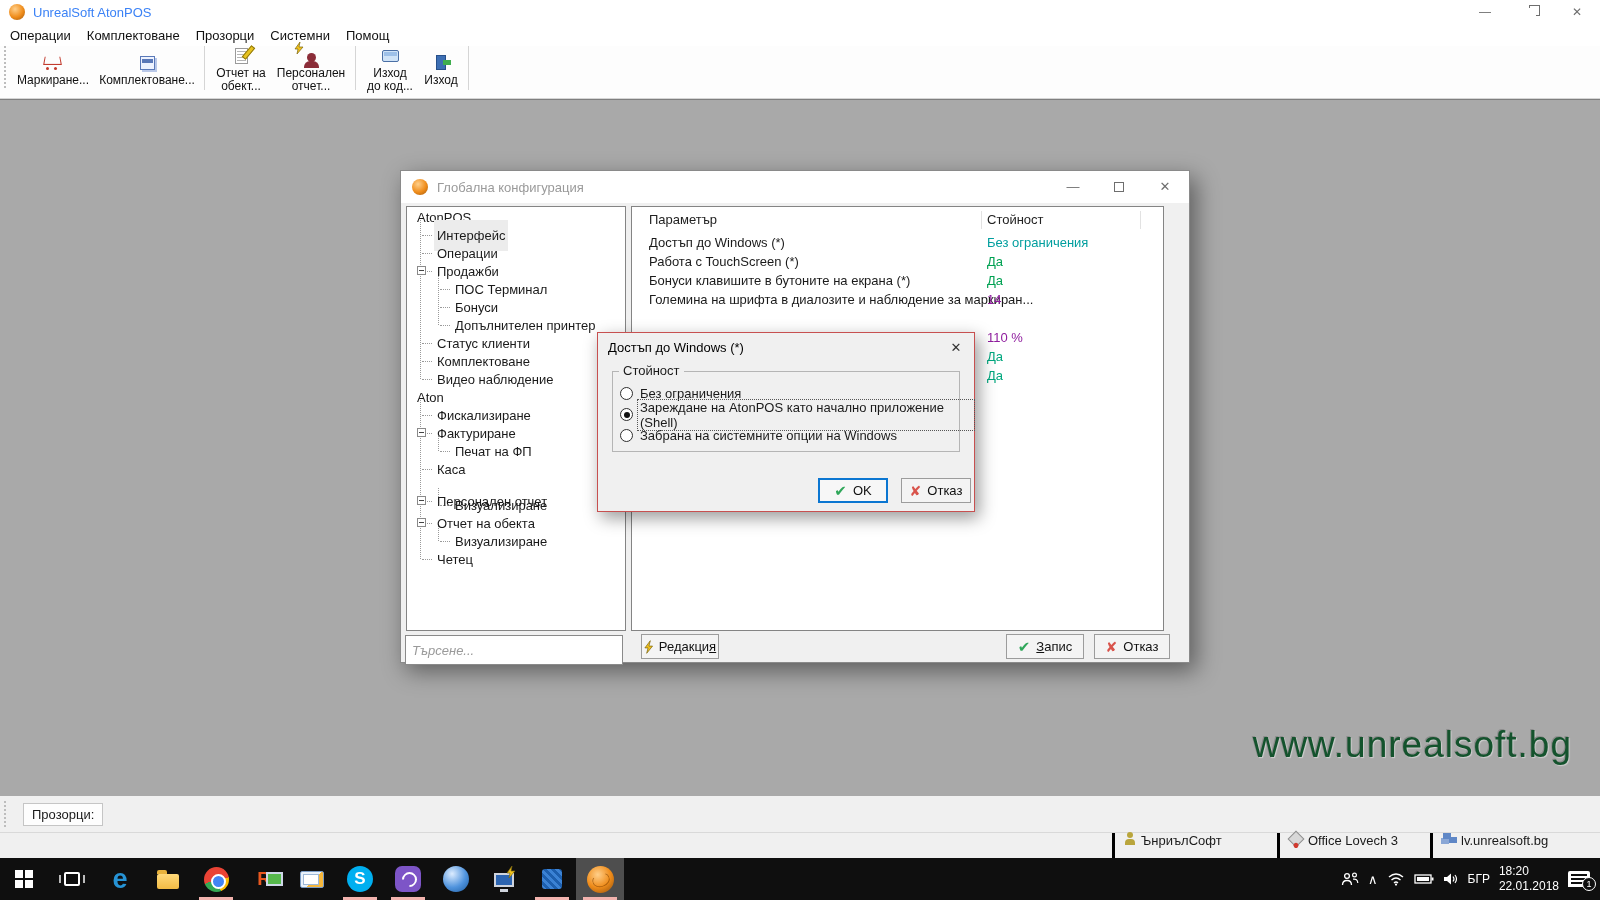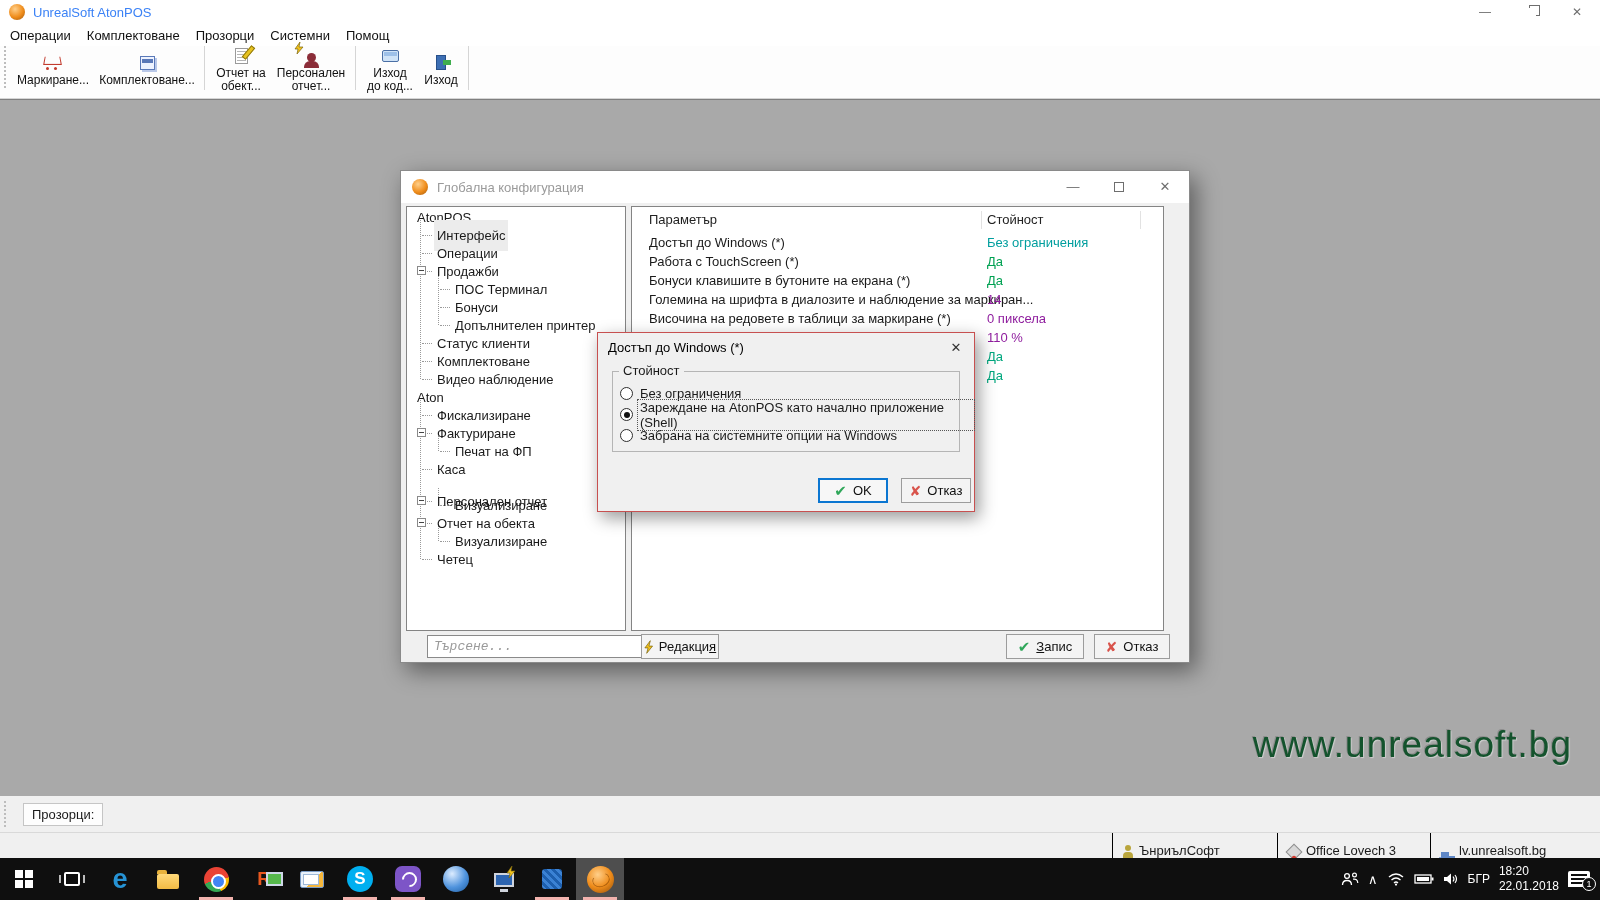--- a/index.html
+++ b/index.html
@@ -44,21 +44,21 @@
 
   
   .mdi{position:absolute;left:0;top:99px;width:1600px;height:697px;background:#a9a9a9;border-top:1px solid #7f7f7f}
   .watermark{position:absolute;right:28px;bottom:30px;font-size:37px;letter-spacing:1px;color:#14532d;
     text-shadow:-1px -1px 0 #8d8d8d,1px 1px 1px #cfcfcf}
 
   
   .windows-bar{position:absolute;left:0;top:796px;width:1600px;height:36px;background:#f0f0f0;display:flex;align-items:center}
   .wb-label{margin-left:12px;background:#fdfdfd;border:1px solid #c5c5c5;padding:3px 8px}
   .app-statusbar{position:absolute;left:0;top:832px;width:1600px;height:26px;background:#f0f0f0;border-top:1px solid #d9d9d9;display:flex;justify-content:flex-end;align-items:stretch}
-  .sb-panel{display:flex;align-items:flex-end;border-left:1px solid #000000;padding:0 10px;gap:6px}
+  .sb-panel{display:flex;align-items:flex-start;border-left:3px solid #000000;padding:0 10px;gap:6px}
   .sb-user{width:10px;height:6px;border-radius:4px 4px 0 0;background:#b9a53c;position:relative;margin-top:6px}
   .sb-user::before{content:"";position:absolute;left:2px;top:-7px;width:6px;height:6px;border-radius:50%;background:#b9a53c}
   .sb-seal{width:12px;height:12px;background:#d8d8d8;border:1px solid #8f8f8f;transform:rotate(45deg);position:relative}
   .sb-seal::after{content:"";position:absolute;right:-2px;bottom:-2px;width:5px;height:5px;border-radius:50%;background:#d03a2f}
   .sb-net{width:8px;height:6px;background:#5f87c6;box-shadow:6px 4px 0 #5f87c6,-2px 5px 0 #8aa7d6;position:relative;margin-right:4px}
 
   
   .taskbar{position:absolute;left:0;top:858px;width:1600px;height:42px;background:#0f0f0f;display:flex;align-items:stretch}
   .tb-slot{width:48px;display:flex;align-items:center;justify-content:center;position:relative}
   .tb-slot.active{background:#4e4e4e}
@@ -121,21 +121,21 @@
 
   .table-panel{position:absolute;left:230px;top:35px;width:533px;height:425px;background:#fff;border:1px solid #848484;overflow:hidden}
   .th{position:absolute;left:0;top:0;right:0;height:26px;background:#fff}
   .th .h1{position:absolute;left:17px;top:5px;color:#222}
   .th .h2{position:absolute;left:355px;top:5px;color:#222}
   .th i{position:absolute;top:4px;width:1px;height:18px;background:#e2e2e2}
   .tr{position:absolute;left:0;right:0;height:19px}
   .tr .p{position:absolute;left:17px;top:2px;color:#1a1a1a;white-space:nowrap}
   .tr .v{position:absolute;left:355px;top:2px;white-space:nowrap}
 
-  .search{position:absolute;left:26px;top:464px;width:218px;height:23px;border:1px solid #8a8a8a;background:#fff;padding:0 6px;font-size:13px;font-family:Liberation Mono, monospace}
+  .search{position:absolute;left:4px;top:464px;width:218px;height:30px;border:1px solid #8a8a8a;background:#fff;padding:0 6px;font-size:13px;font-family:Liberation Sans, sans-serif}
   .search::placeholder{font-style:italic;color:#9a9a9a}
   .btn{position:absolute;height:25px;background:#f4f4f4;border:1px solid #9c9c9c;display:flex;align-items:center;justify-content:center;gap:6px;font-size:13px;color:#111}
   .btn .u{text-decoration:underline}
   .check{color:#2fa75a;font-size:15px;font-weight:bold;line-height:1}
   .cross{color:#d9544c;font-size:14px;font-weight:bold;line-height:1}
   .edit-btn{left:240px;top:463px;width:78px}
   .save-btn{left:605px;top:463px;width:78px}
   .cancel-btn{left:693px;top:463px;width:76px}
 
   
@@ -448,24 +448,20 @@
         <span class="v" style="color: rgb(0, 161, 82);">Да</span>
       </div>
       <div class="tr" style="top:64px">
         <span class="p">Бонуси клавишите в бутоните на екрана (*)</span>
         <span class="v" style="color: rgb(0, 161, 82);">Да</span>
       </div>
       <div class="tr" style="top:83px">
         <span class="p">Големина на шрифта в диалозите и наблюдение за маркиран...</span>
         <span class="v" style="color: rgb(143, 29, 158);">14</span>
       </div>
-      <div class="tr" style="top:102px">
-        <span class="p">Височина на редовете в таблици за маркиране (*)</span>
-        <span class="v" style="color: rgb(143, 29, 158);">0 пиксела</span>
-      </div>
       <div class="tr" style="top:121px">
         <span class="p"></span>
         <span class="v" style="color: rgb(143, 29, 158);">110 %</span>
       </div>
       <div class="tr" style="top:140px">
         <span class="p"></span>
         <span class="v" style="color: rgb(0, 167, 126);">Да</span>
       </div>
       <div class="tr" style="top:159px">
         <span class="p"></span>

